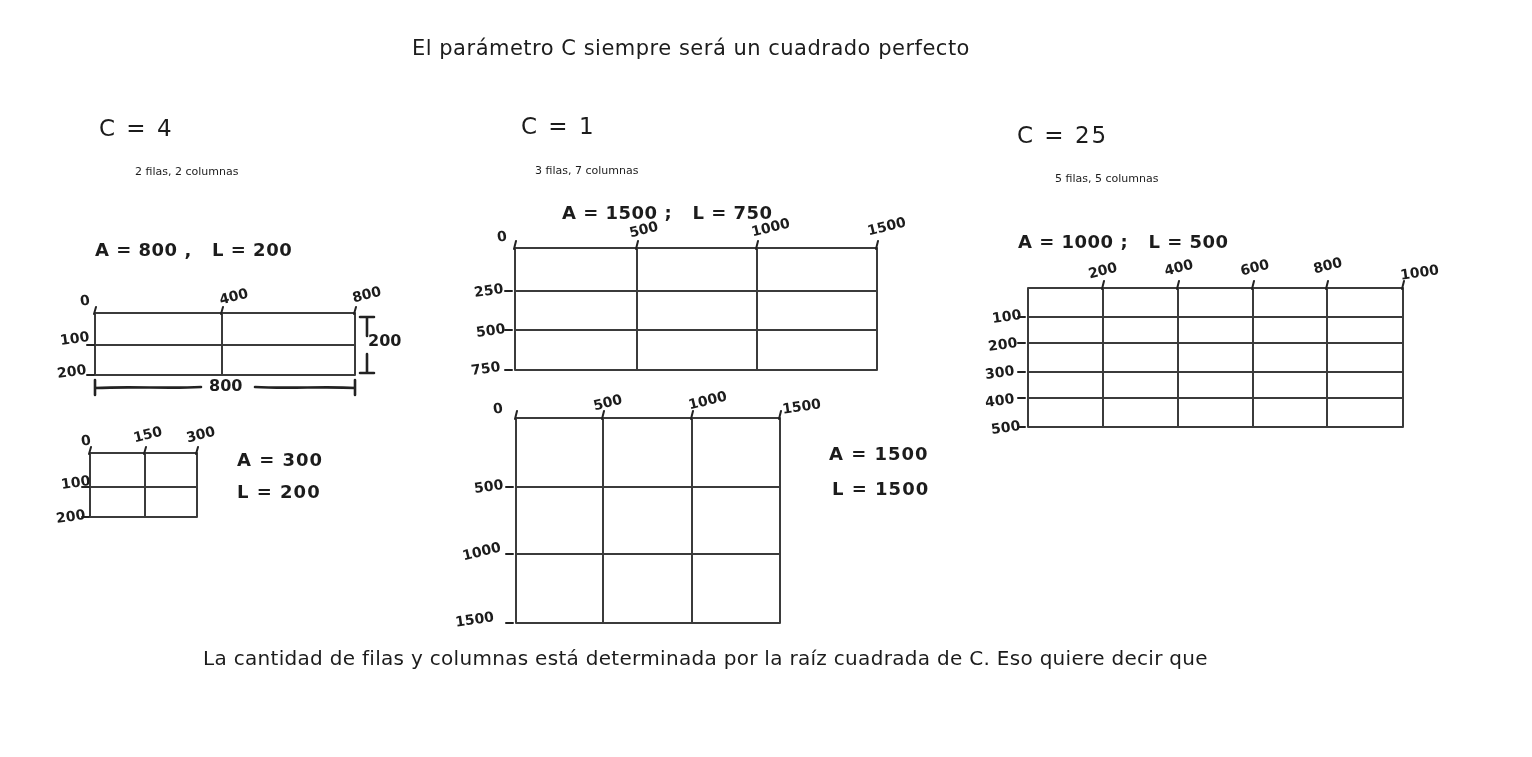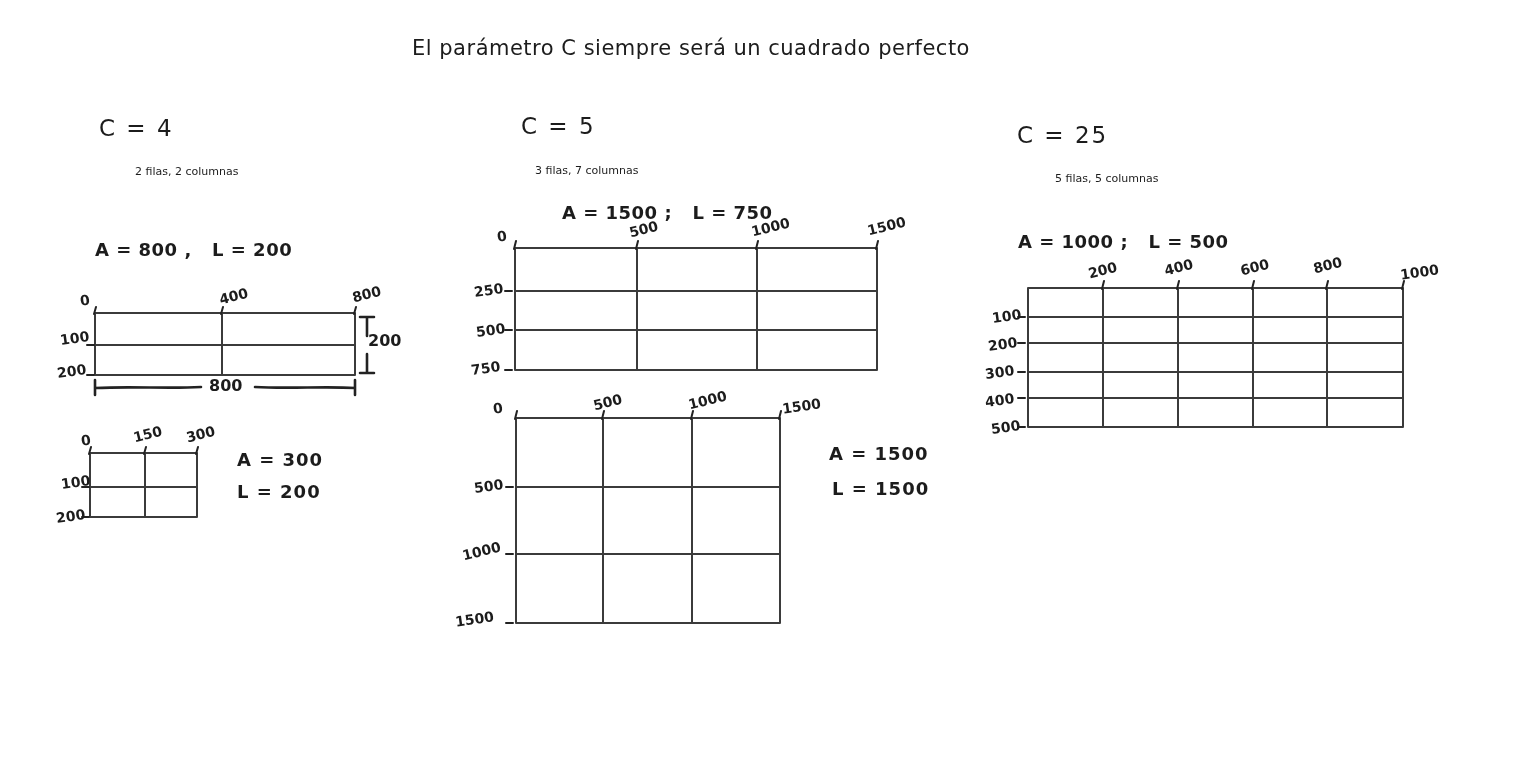--- a/index.html
+++ b/index.html
@@ -59,21 +59,21 @@
     <span class="abs lbl rot8" style="left:81px;  top:432px;">0</span>
     <span class="abs lbl rot" style="left:133px; top:426px;">150</span>
     <span class="abs lbl rot" style="left:186px; top:426px;">300</span>
     <span class="abs lbl rot8" style="left:61px;  top:474px;">100</span>
     <span class="abs lbl rot8" style="left:56px;  top:508px;">200</span>
     <span class="abs ann" style="left:237px; top:449px;">A = 300</span>
     <span class="abs ann" style="left:237px; top:481px;">L = 200</span>
   </div>
 
   <div>
-    <div class="abs heading" style="left:521px; top:113px;">C = 5</div>
+    <div class="abs heading" style="left:521px; top:113px;">C = 1</div>
     <div class="abs subtitle" style="left:535px; top:164px;">3 filas, 7 columnas</div>
     <div class="abs formula" style="left:562px; top:202px;">A = 1500 ;&nbsp;&nbsp; L = 750</div>
 
     <svg style="left:460px; top:215px;" width="440" height="170" viewBox="0 0 440 170">
       <path class="g" d="M55,33 H417 M55,76 H417 M55,115 H417 M55,155 H417 M55,33 V155 M177,33 V155 M297,33 V155 M417,33 V155"></path>
       <path class="tick" d="M56,26 L54,34 M178,26 L176,34 M298,26 L296,34 M418,26 L416,34 M45,76 H52 M45,115 H52 M45,155 H52"></path>
     </svg>
     <span class="abs lbl rot8" style="left:497px; top:228px;">0</span>
     <span class="abs lbl rot" style="left:629px; top:221px;">500</span>
     <span class="abs lbl rot" style="left:751px; top:219px;">1000</span>
@@ -113,14 +113,15 @@
     <span class="abs lbl rot" style="left:1240px; top:259px;">600</span>
     <span class="abs lbl rot" style="left:1313px; top:257px;">800</span>
     <span class="abs lbl rot8" style="left:1400px; top:264px;">1000</span>
     <span class="abs lbl rot8" style="left:992px; top:308px;">100</span>
     <span class="abs lbl rot8" style="left:988px; top:336px;">200</span>
     <span class="abs lbl rot8" style="left:985px; top:364px;">300</span>
     <span class="abs lbl rot8" style="left:985px; top:392px;">400</span>
     <span class="abs lbl rot8" style="left:991px; top:419px;">500</span>
   </div>
 
+  <div class="abs caption" style="left:203px; top:646px;">La cantidad de filas y columnas está determinada por la raíz cuadrada de C. Eso quiere decir que</div>
 
 </div>
 
 </body></html>

